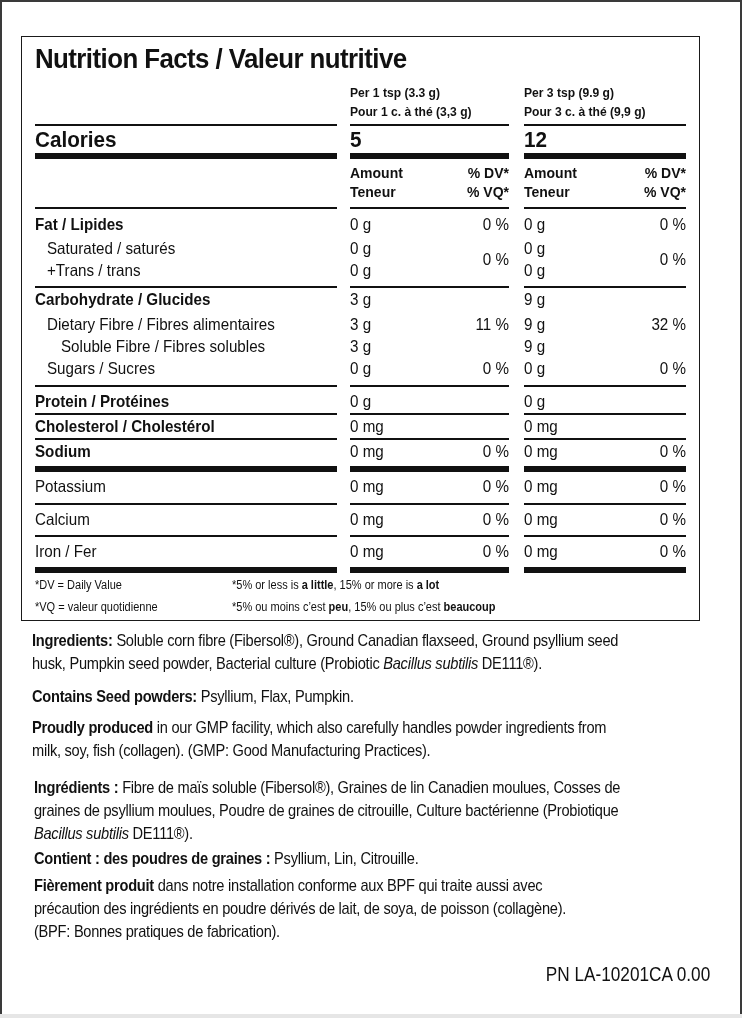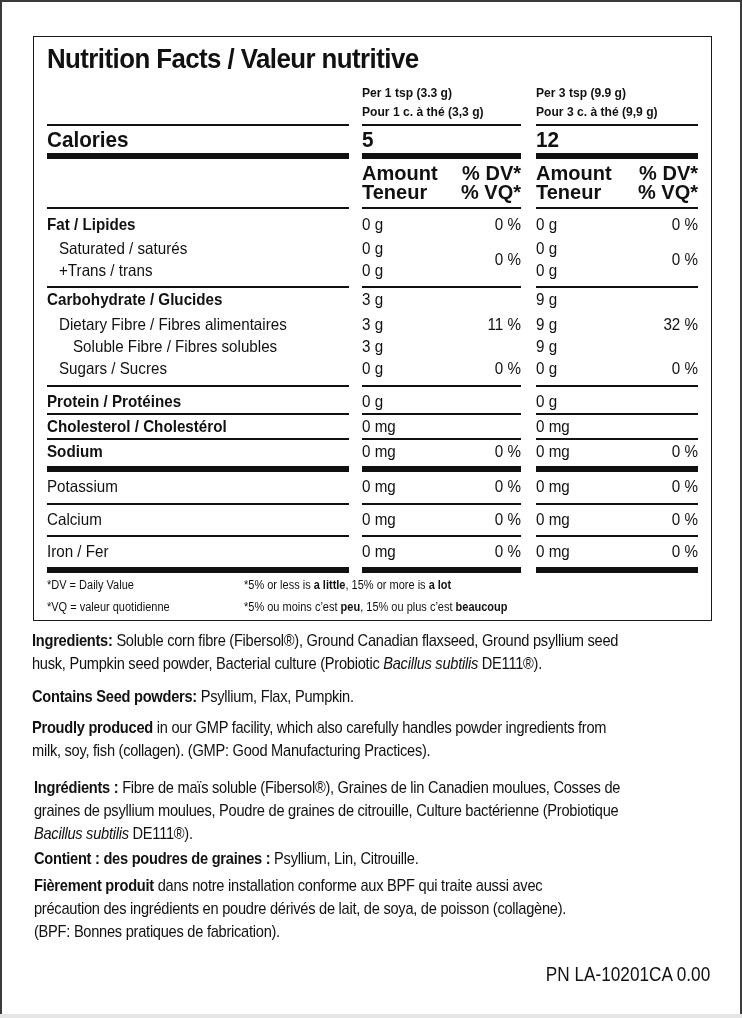--- a/index.html
+++ b/index.html
@@ -6,29 +6,29 @@
   body {
     width: 742px; height: 1018px; background: #ffffff; position: relative; overflow: hidden;
     font-family: "Liberation Sans", sans-serif; color: #111;
   }
   .frame {
     position: absolute; left: 0; top: 0; width: 738px; height: 1012px;
     border: 2px solid #3a3a3a; border-bottom-width: 2px;
   }
   .shadow { position: absolute; left: 0; top: 1014px; width: 742px; height: 4px; background: #e6e6e6; }
   .panel {
-    position: absolute; left: 33px; top: 36px; width: 677px; height: 583px;
+    position: absolute; left: 21px; top: 36px; width: 677px; height: 583px;
     border: 1.5px solid #1a1a1a;
   }
   .abs { position: absolute; white-space: nowrap; }
   .title { left: 13px; top: 6px; font-size: 27.5px; font-weight: bold; letter-spacing: -0.6px; transform: scaleX(0.94); transform-origin: left; }
   .serving { font-size: 13px; font-weight: bold; line-height: 19px; transform: scaleX(0.93); transform-origin: left; }
   .rule { position: absolute; background: #111; }
   .cal { font-size: 22px; font-weight: bold; transform: scaleX(0.94); transform-origin: left; }
-  .hdr { font-size: 20px; font-weight: bold; line-height: 19px; }
+  .hdr { font-size: 14px; font-weight: bold; line-height: 19px; }
   .row { font-size: 16.5px; transform: scaleX(0.92); transform-origin: left; }
   .b { font-weight: bold; }
   .pct { text-align: right; transform-origin: right; }
   .foot { font-size: 12.5px; transform: scaleX(0.88); transform-origin: left; }
   .ingr { position: absolute; left: 32px; font-family: "Liberation Sans Narrow", "Liberation Sans", sans-serif; font-size: 17px; line-height: 23px; color: #111; letter-spacing: -0.3px; transform: scaleX(0.86); transform-origin: left; white-space: nowrap; }
   .ingr .k { font-weight: bold; }
   .ingr i { font-style: italic; }
   .pn { position: absolute; right: 32px; top: 963px; font-size: 20px; transform: scaleX(0.86); transform-origin: right; white-space: nowrap; }
 </style>
 </head>

